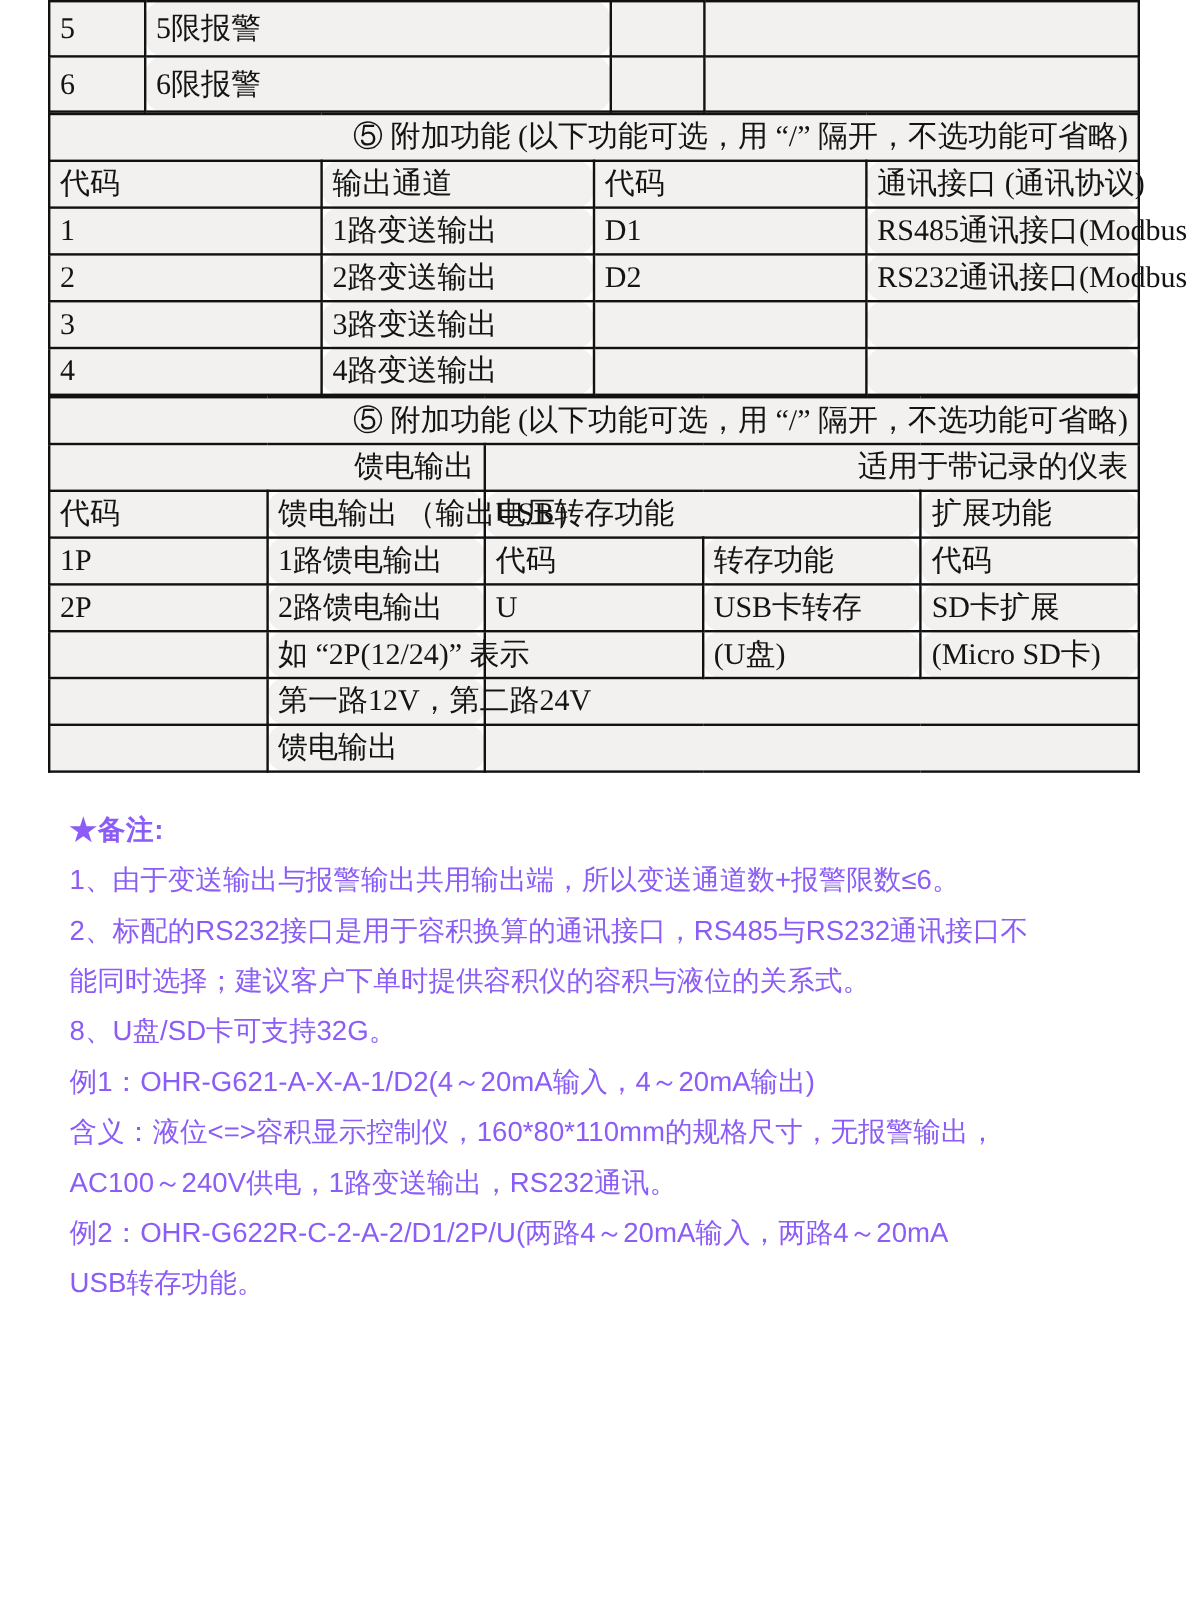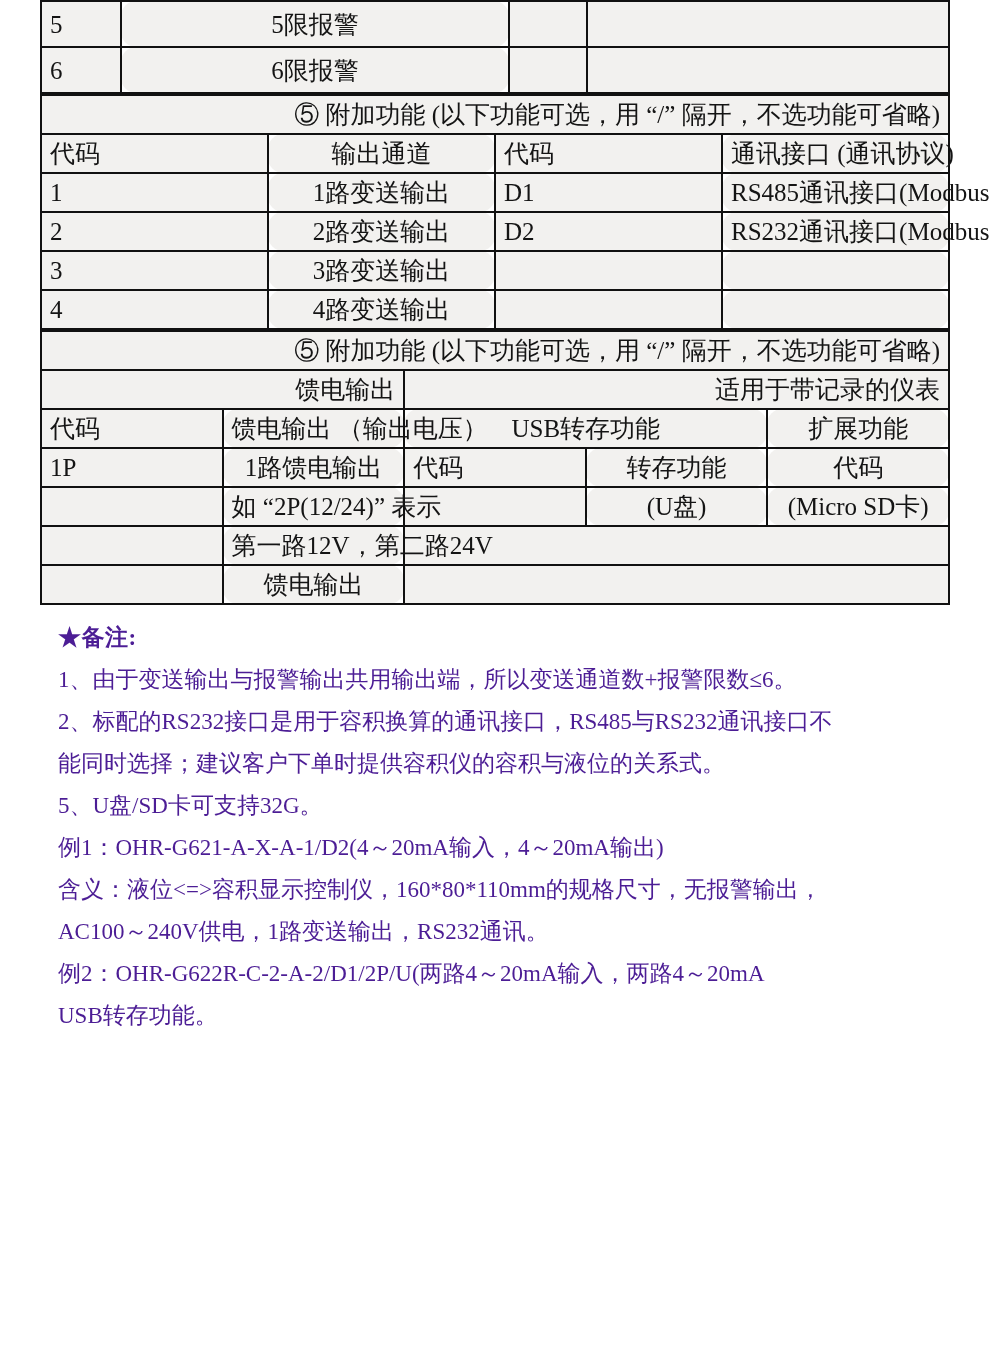--- a/index.html
+++ b/index.html
@@ -42,43 +42,43 @@
     width: 62px;
     text-align: left;
     padding-left: 10px;
   }
   td.code-mid {
     width: 70px;
     text-align: left;
     padding-left: 10px;
   }
   td.wide {
-    text-align: center;
+    text-align: left;
     border-radius: 15px;
   }
   td.banner {
     text-align: right;
     padding-left: 10px;
   }
   td.nb-top { border-top: none; }
   td.nb-bottom { border-bottom: none; }
 
   
   .top-table {
     margin-top: 0;
   }
   .top-table td { height: 40px; }
 
   
   .notes {
-    margin-top: 12px;
+    margin-top: 26px;
     font-size: 23px;
     line-height: 42px;
-    font-family: Liberation Serif, serif;
-    color: #4c1d95;
+    font-family: Liberation Sans, sans-serif;
+    color: #8b5cf6;
     padding-left: 18px;
   }
   .notes p {
     margin: 0;
   }
   .star {
     font-weight: bold;
     letter-spacing: 0.5px;
   }
 </style>
@@ -160,20 +160,27 @@
     <tr>
       <td class="code nb-bottom">1P</td>
       <td class="wide nb-bottom">1路馈电输出</td>
       <td class="code-mid" style="width:62px">代码</td>
       <td class="wide" style="width:166px">转存功能</td>
       <td class="wide">
         <span>代码</span>
       </td>
     </tr>
     <tr>
+      <td class="code nb-top nb-bottom">2P</td>
+      <td class="wide nb-top nb-bottom">2路馈电输出</td>
+      <td class="code-mid nb-bottom">U</td>
+      <td class="wide nb-bottom">USB卡转存</td>
+      <td class="wide nb-bottom">SD卡扩展</td>
+    </tr>
+    <tr>
       <td class="code nb-top nb-bottom"></td>
       <td class="wide nb-top nb-bottom">如 “2P(12/24)” 表示</td>
       <td class="code-mid nb-top nb-bottom"></td>
       <td class="wide nb-top">(U盘)</td>
       <td class="wide nb-top">(Micro SD卡)</td>
     </tr>
     <tr>
       <td class="code nb-top nb-bottom"></td>
       <td class="wide nb-top nb-bottom">第一路12V，第二路24V</td>
       <td class="nb-top nb-bottom" colspan="3"></td>
@@ -184,21 +191,21 @@
       <td class="nb-top" colspan="3"></td>
     </tr>
   </tbody>
     </table>
 
   <div class="notes">
     <p class="star">★备注:</p>
     <p>1、由于变送输出与报警输出共用输出端，所以变送通道数+报警限数≤6。</p>
     <p>2、标配的RS232接口是用于容积换算的通讯接口，RS485与RS232通讯接口不</p>
     <p>能同时选择；建议客户下单时提供容积仪的容积与液位的关系式。</p>
-    <p>5、U盘/SD卡可支持32G。</p>
+    <p>8、U盘/SD卡可支持32G。</p>
     <p>例1：OHR-G621-A-X-A-1/D2(4～20mA输入，4～20mA输出)</p>
     <p>含义：液位&lt;=&gt;容积显示控制仪，160*80*110mm的规格尺寸，无报警输出，</p>
     <p>AC100～240V供电，1路变送输出，RS232通讯。</p>
     <p>例2：OHR-G622R-C-2-A-2/D1/2P/U(两路4～20mA输入，两路4～20mA</p>
     <p>USB转存功能。</p>
   </div>
 
 </div>
 
 </body></html>

